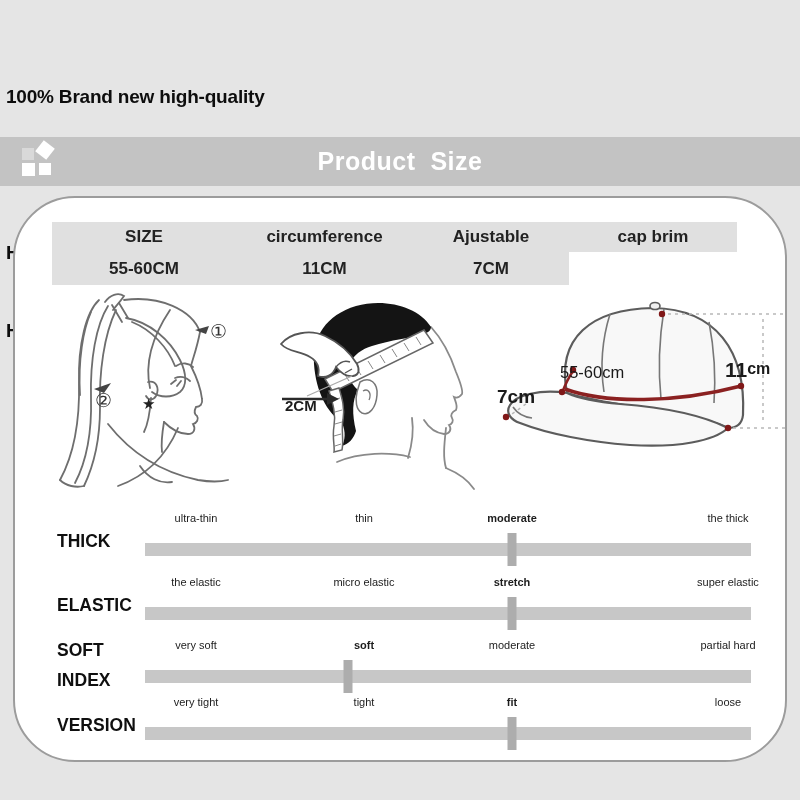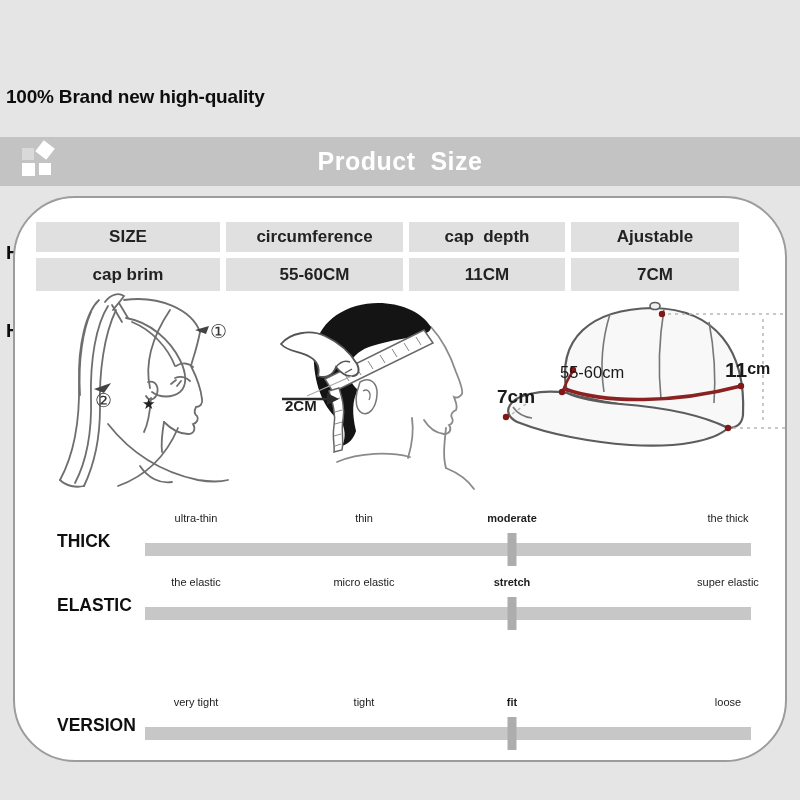--- a/index.html
+++ b/index.html
@@ -17,22 +17,22 @@
   .banner-icon{position:absolute;left:22px;top:6px;width:38px;height:36px;}
   .banner-icon .sq{position:absolute;}
   .sq-tl{left:0;top:5px;width:12px;height:12px;background:#d9d9d9;}
   .sq-tr{left:16px;top:0;width:14px;height:14px;background:#fff;transform:rotate(38deg);}
   .sq-bl{left:0;top:20px;width:13px;height:13px;background:#fff;}
   .sq-br{left:17px;top:20px;width:12px;height:12px;background:#fff;}
   
   .panel{position:absolute;left:13px;top:196px;width:770px;height:562px;
     border:2px solid #9c9c9c;border-radius:62px;background:#fff;}
   
-  .size-table{position:absolute;left:36px;top:222px;width:703px;
-    display:grid;grid-template-columns:184px 177px 156px 168px;grid-template-rows:30px 33px;gap:6px;}
+  .size-table{position:absolute;left:52px;top:222px;width:703px;
+    display:grid;grid-template-columns:184px 177px 156px 168px;grid-template-rows:30px 33px;}
   .size-table .cell{background:#e0e0e0;display:flex;align-items:center;justify-content:center;
     font-size:17px;font-weight:700;color:#222;white-space:pre;}
   
   .illus{position:absolute;left:0;top:293px;}
   
   .scale-row{position:absolute;left:0;width:800px;height:72px;}
   .row-thick{top:505px;} .row-elastic{top:569px;} .row-soft{top:632px;} .row-version{top:689px;}
   .row-label{position:absolute;left:57px;top:21px;font-size:17.5px;font-weight:700;color:#0f0f0f;}
   .row-soft .row-label{top:3px;}
   .row-label span{display:block;line-height:30px;}
@@ -64,21 +64,20 @@
       <div class="sq sq-br"></div>
     </div>
     <div class="banner-title">Product  Size</div>
   </div>
 
   <div class="panel"></div>
 
   <div class="size-table">
     <div class="cell">SIZE</div>
     <div class="cell">circumference</div>
-    <div class="cell">cap  depth</div>
     <div class="cell">Ajustable</div>
     <div class="cell">cap brim</div>
     <div class="cell">55-60CM</div>
     <div class="cell">11CM</div>
     <div class="cell">7CM</div>
   </div>
 
   <svg class="illus" width="800" height="212" viewBox="0 293 800 212">
 
     <g fill="none" stroke="#6e6e6e" stroke-width="1.8" stroke-linecap="round">
@@ -202,20 +201,33 @@
     </div>
     <span class="opt o1">the elastic</span>
     <span class="opt o2">micro elastic</span>
     <span class="opt o3 sel">stretch</span>
     <span class="opt o4">super elastic</span>
     <div class="track">
       <div class="handle" style="left: 60.5%;"></div>
     </div>
   </div>
 
+  <div class="scale-row row-soft">
+    <div class="row-label">
+      <span>SOFT</span>
+      <span>INDEX</span>
+    </div>
+    <span class="opt o1">very soft</span>
+    <span class="opt o2 sel">soft</span>
+    <span class="opt o3">moderate</span>
+    <span class="opt o4">partial hard</span>
+    <div class="track">
+      <div class="handle" style="left: 33.5%;"></div>
+    </div>
+  </div>
 
   <div class="scale-row row-version">
     <div class="row-label">
       <span>VERSION</span>
     </div>
     <span class="opt o1">very tight</span>
     <span class="opt o2">tight</span>
     <span class="opt o3 sel">fit</span>
     <span class="opt o4">loose</span>
     <div class="track">

